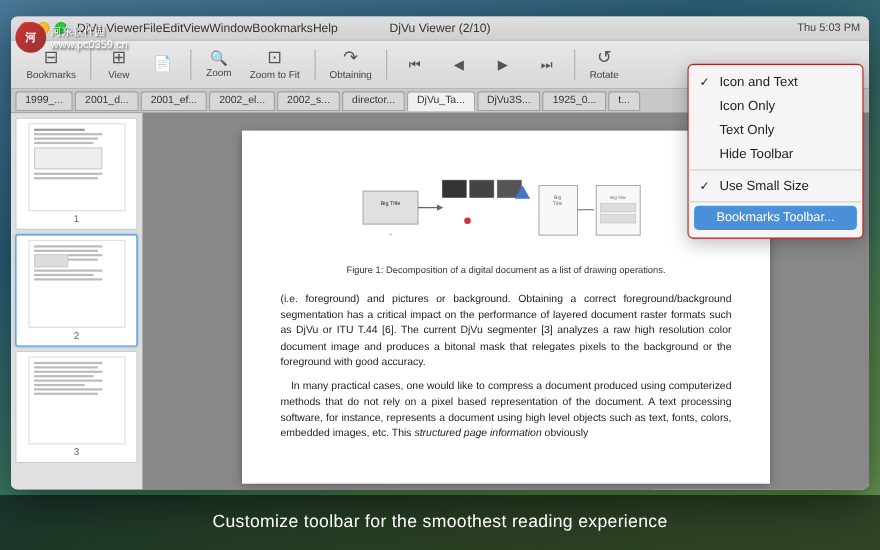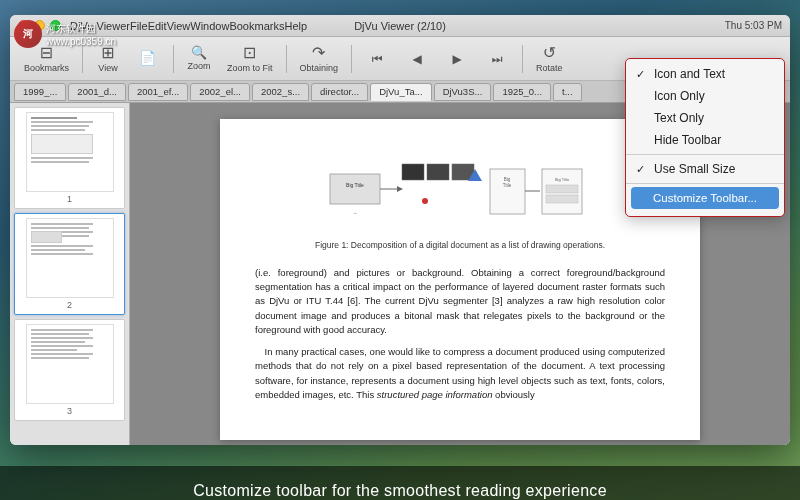--- a/index.html
+++ b/index.html
@@ -18,25 +18,25 @@
       background: linear-gradient(160deg, #4a7a9b 0%, #2c5f7a 30%, #3d7a5e 60%, #5a8a4a 80%, #6b9a55 100%);
       z-index: 0;
     }
 
     
     .bottom-bar {
       position: absolute;
       bottom: 0;
       left: 0;
       right: 0;
-      height: 34px;
+      height: 50px;
       background: rgba(0,0,0,0.55);
       z-index: 10;
       display: flex;
-      align-items: flex-end;
+      align-items: center;
       justify-content: center;
     }
     .bottom-bar-text {
       color: white;
       font-size: 16px;
       font-weight: 300;
       letter-spacing: 0.3px;
     }
 
     
@@ -534,21 +534,21 @@
 </div>
 
 <div class="dropdown-menu">
   <div class="dropdown-item checked">Icon and Text</div>
   <div class="dropdown-item">Icon Only</div>
   <div class="dropdown-item">Text Only</div>
   <div class="dropdown-item">Hide Toolbar</div>
   <div class="dropdown-separator"></div>
   <div class="dropdown-item checked">Use Small Size</div>
   <div class="dropdown-separator"></div>
-  <div class="dropdown-item blue-btn">Customize Toolbar...</div>
+  <div class="dropdown-item blue-btn">Bookmarks Toolbar...</div>
 </div>
 
 <div class="bottom-bar">
   <span class="bottom-bar-text">Customize toolbar for the smoothest reading experience</span>
 </div>
 
 <div class="watermark">
   <div class="watermark-logo">河</div>
   <div>
     <div class="watermark-text">河东软件园</div>

